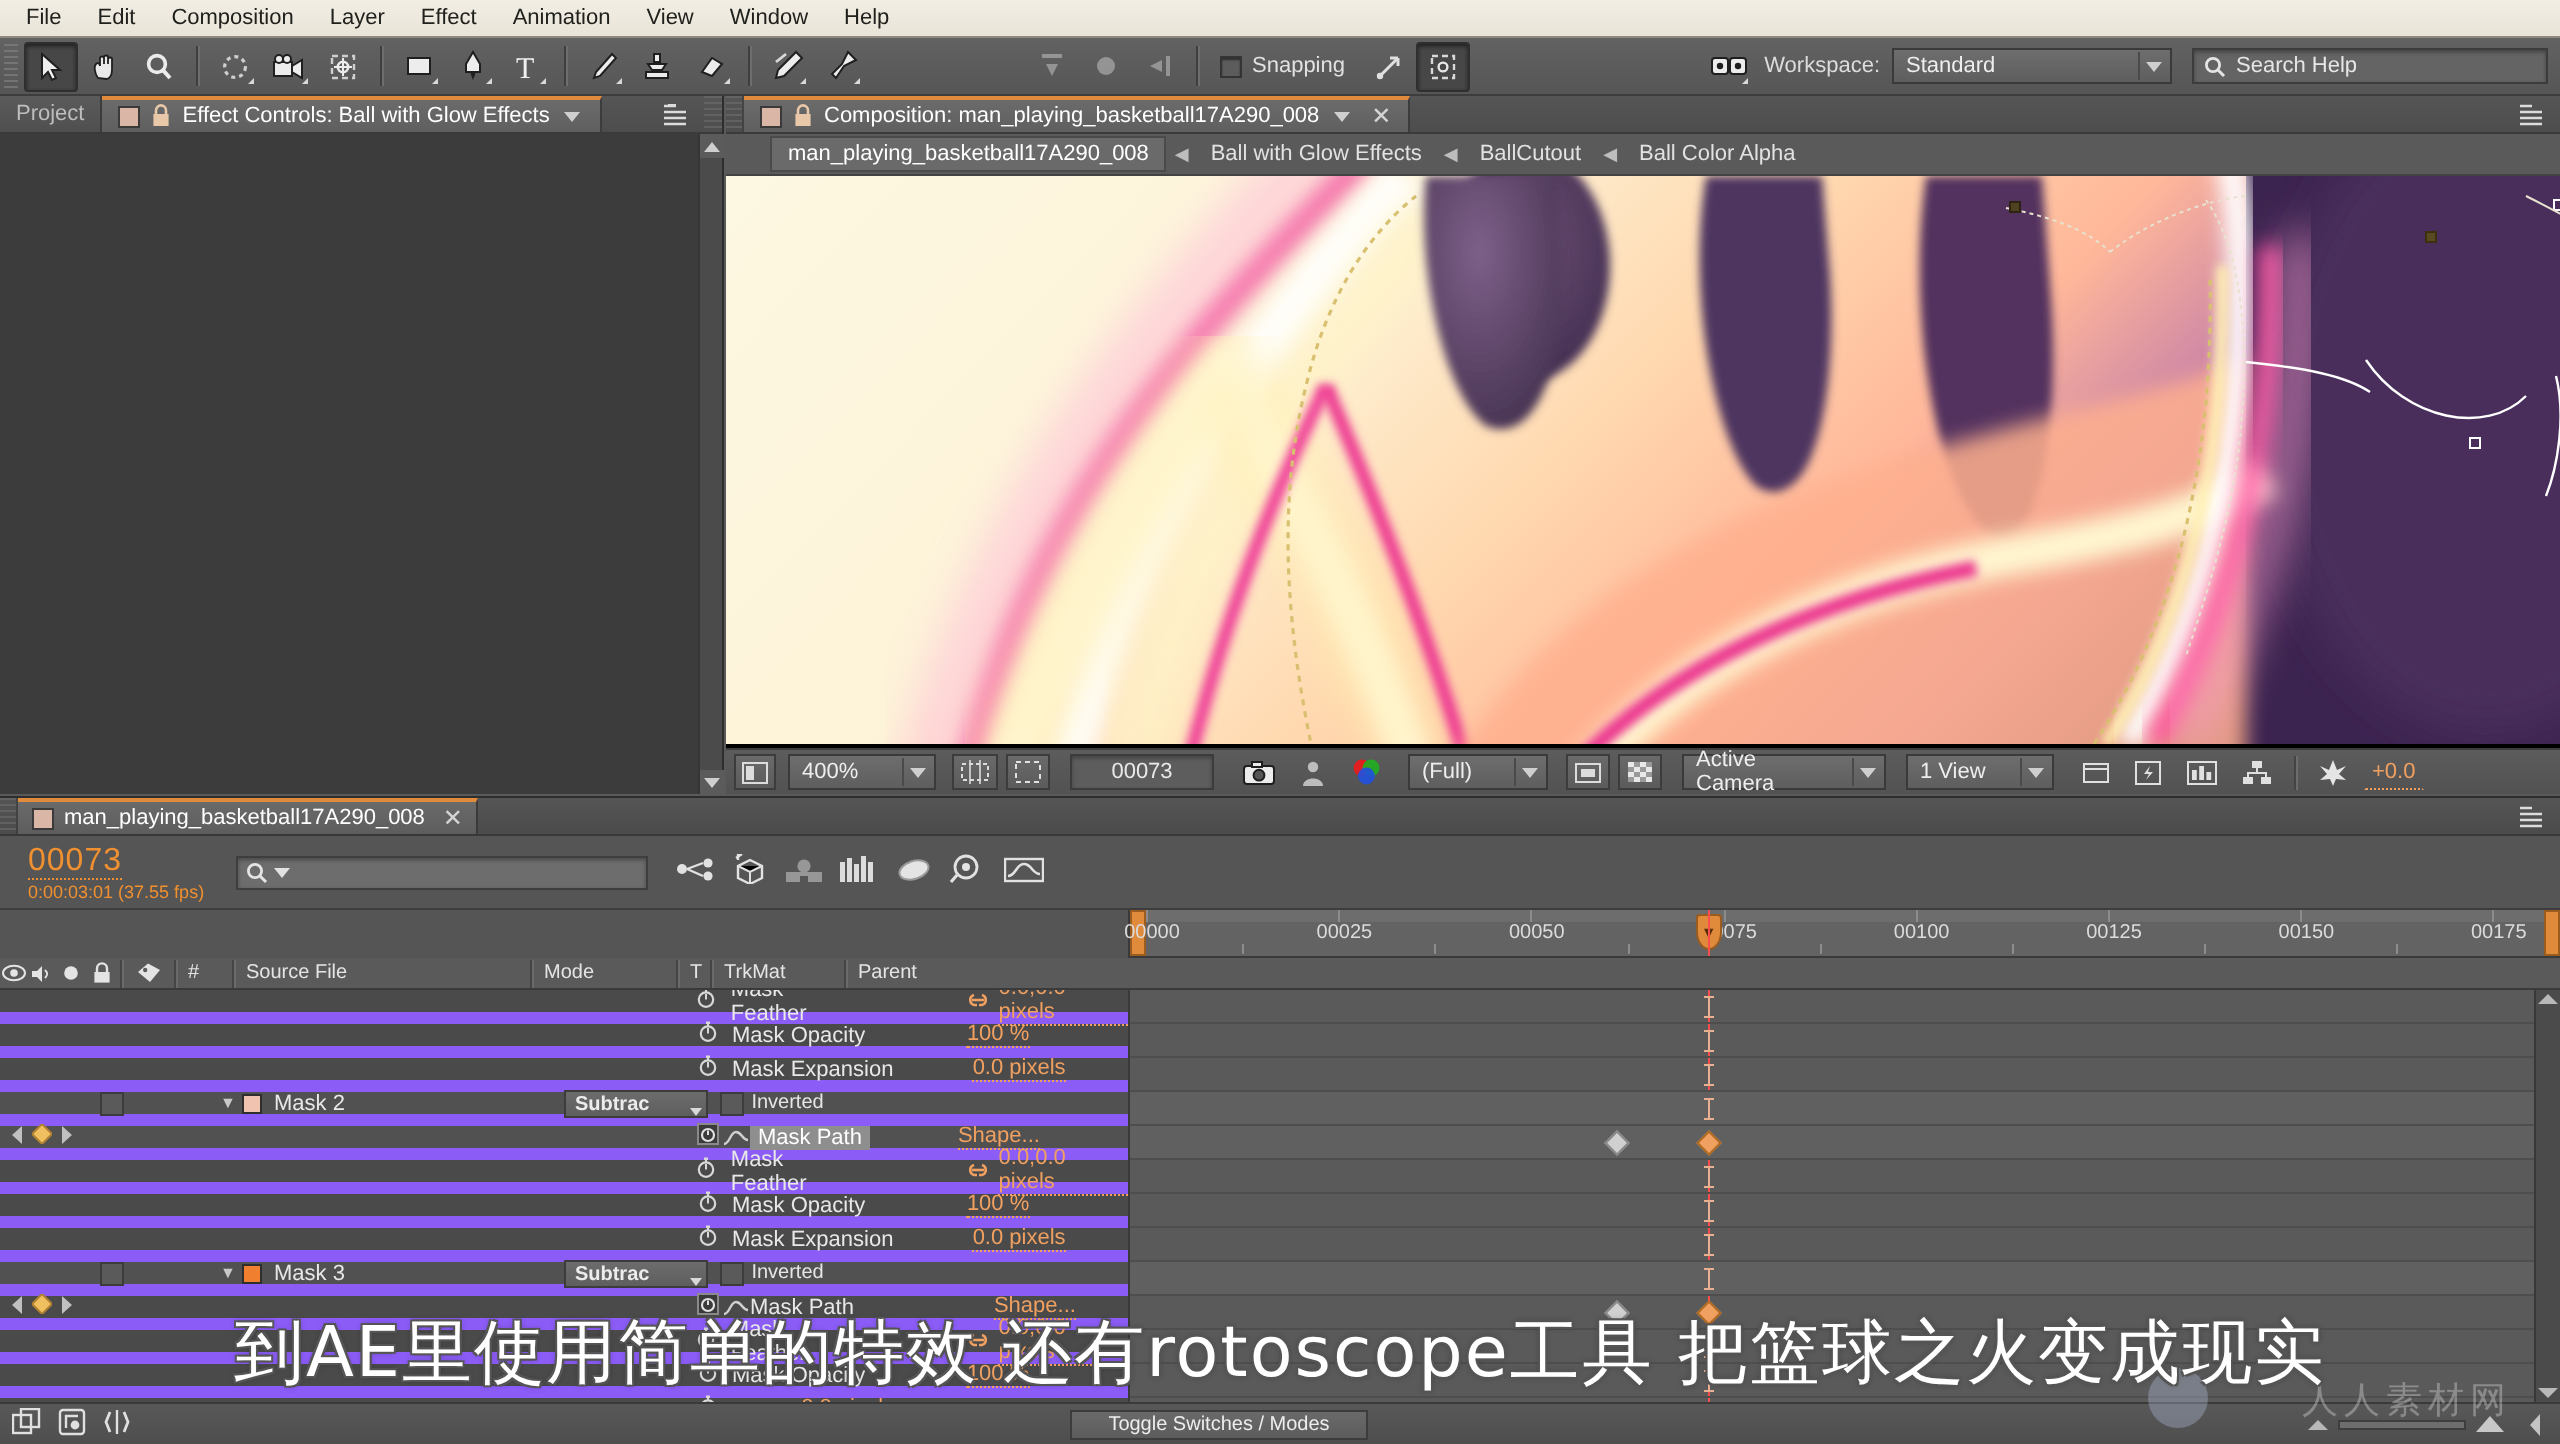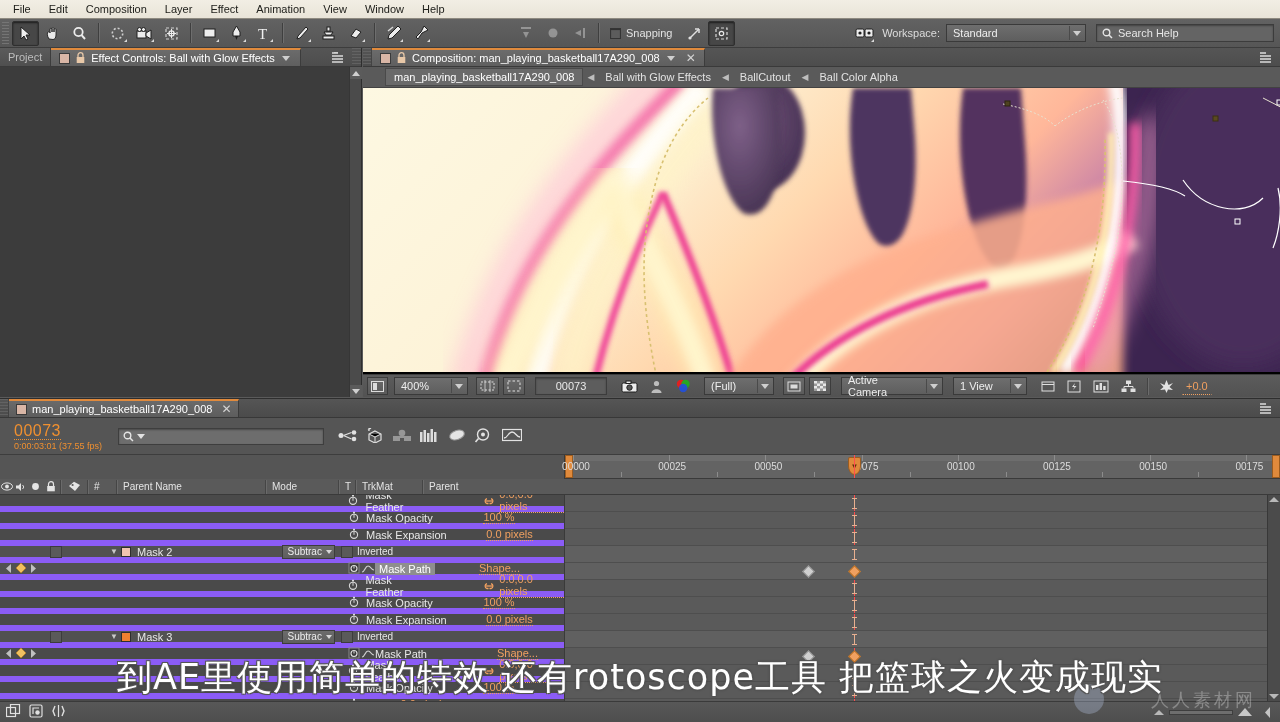--- a/index.html
+++ b/index.html
@@ -196,21 +196,21 @@
   .row .box{ width:12px;height:12px;background:#5a5a5a;border:1px solid #3c3c3c; }
   .row .twirl{ width:14px; text-align:center; color:#c9c9c9; font-size:8px; }
   .row .mcolor{ width:10px;height:10px;border:1px solid #2e2e2e; }
   .row .stopwatch{ width:15px; text-align:center; color:#d0d0d0; font-size:10px; }
   .row .pname{ color:#e8e8e8; }
   .row .pname.sel{ background:#8e8e8e; color:#fff; padding:0 4px; }
   .row .pval{ color:#f0a060; }
   .row .pval.dot{ border-bottom:1px dotted #f0a060; }
   .row .modedd{
     height:14px; background:linear-gradient(#6c6c6c,#5e5e5e); border:1px solid #3c3c3c;
-    color:#ececec; font-size:10px; display:flex; align-items:center; padding:0 2px 0 4px; gap:4px;
+    color:#ececec; font-size:10px; display:flex; align-items:flex-end; padding:0 2px 0 4px; gap:20px;font-weight:bold;
   }
   .row .invlabel{ color:#e6e6e6; font-size:10px; }
 
   .trow{ height:17px; border-bottom:1px solid #4e4e4e; position:relative; }
   .trow.shaded{ background:#606060; }
   .kfdiamond{
     position:absolute; top:4px; width:9px; height:9px; background:#f0a060;
     border:1px solid #b06a20; transform:rotate(45deg);
   }
   .kfdiamond.hollow{ background:#d0d0d0; border-color:#888; }
@@ -882,21 +882,21 @@
       <span class="colsep"></span>
       <span style="width:26px;display:flex;justify-content:center">
         <svg width="13" height="12" viewBox="0 0 13 12">
             <path d="M1 5 L6 0.8 L12 4 L7 10 Z" fill="#e4e4e4"></path>
             <circle cx="4.6" cy="4" r="1.1" fill="#5a5a5a"></circle>
           </svg>
       </span>
       <span class="colsep"></span>
       <span class="cell" style="width:28px">#</span>
       <span class="colsep"></span>
-      <span class="cell" style="width:148px">Parent Name</span>
+      <span class="cell" style="width:148px">Source File</span>
       <span class="colsep"></span>
       <span class="cell" style="width:72px">Mode</span>
       <span class="colsep"></span>
       <span class="cell" style="width:16px">T</span>
       <span class="colsep"></span>
       <span class="cell" style="width:66px">TrkMat</span>
       <span class="colsep"></span>
       <span class="cell" style="width:90px">Parent</span>
     </div>
 
@@ -1187,20 +1187,23 @@
             <path d="M4 10 L4 4 L10 4" fill="none" stroke="#e0e0e0" stroke-width="1.2"></path>
             <circle cx="8.5" cy="8.5" r="2.2" fill="#e0e0e0"></circle>
           </svg>
       </span>
       <span>
         <svg width="13" height="14" viewBox="0 0 13 14">
             <path d="M3 2 L1 7 L3 12 M10 2 L12 7 L10 12" fill="none" stroke="#e0e0e0" stroke-width="1.4"></path>
             <line x1="6.5" y1="1" x2="6.5" y2="13" stroke="#e0e0e0" stroke-width="1.2"></line>
           </svg>
       </span>
+      <div style="flex:1;display:flex;justify-content:center">
+        <span class="togglebtn">Toggle Switches / Modes</span>
+      </div>
       <div class="zoomslider">
         <span class="tri sm"></span>
         <span class="zs-track"></span>
         <span class="tri lg"></span>
       </div>
       <span style="width:14px;display:flex;justify-content:center">
         <svg width="7" height="11" viewBox="0 0 7 11">
             <path d="M6 0 L1 5.5 L6 11 Z" fill="#c4c4c4"></path>
           </svg>
       </span>

